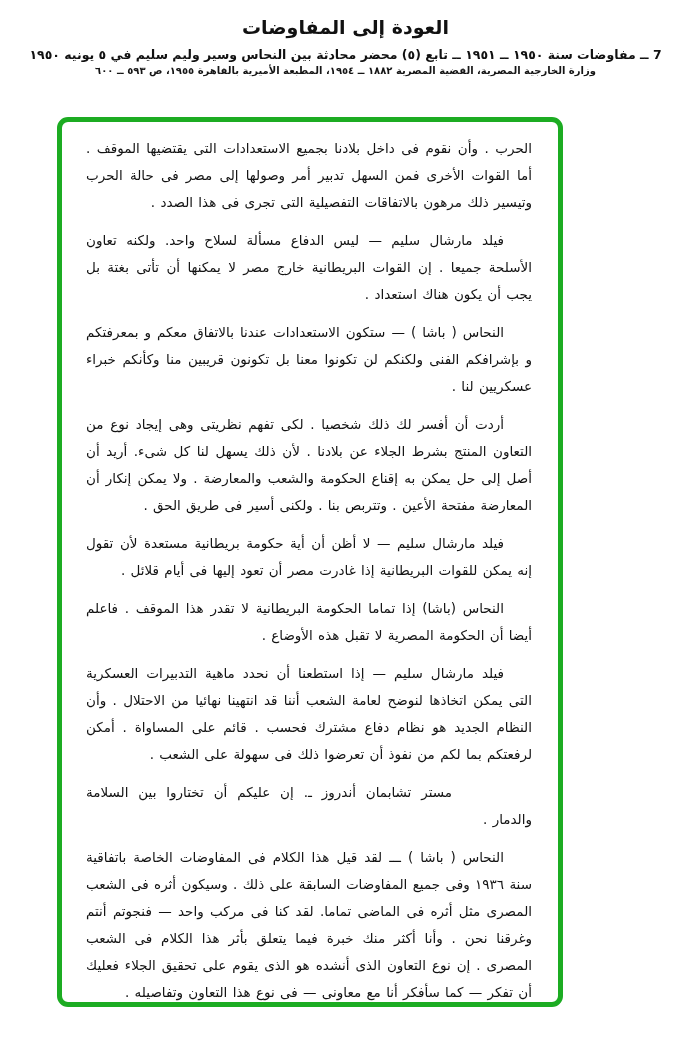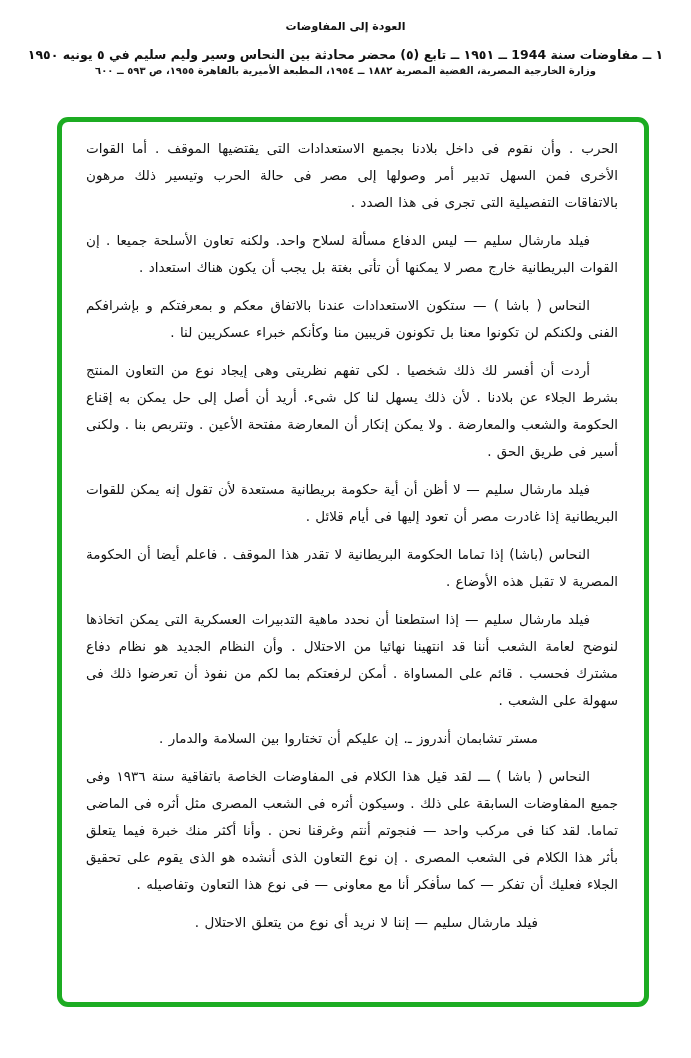--- a/index.html
+++ b/index.html
@@ -14,21 +14,21 @@
     overflow: hidden;
     font-family: "DejaVu Sans", sans-serif;
     color: #111111;
     direction: rtl;
   }
   .page-header {
     padding-top: 17px;
     text-align: center;
   }
   .doc-title {
-    font-size: 11px;
+    font-size: 19px;
     font-weight: bold;
     margin: 0;
     line-height: 20px;
     letter-spacing: 0px;
   }
   .doc-heading-line {
     margin-top: 9px;
     font-size: 12.5px;
     font-weight: bold;
     white-space: nowrap;
@@ -39,21 +39,21 @@
     font-weight: bold;
     white-space: nowrap;
     line-height: 14px;
     color: #151515;
   }
   .transcript-box {
     position: absolute;
     left: 57px;
     top: 117px;
     box-sizing: border-box;
-    width: 592px;
+    width: 506px;
     height: 890px;
     border: 5px solid #1cac22;
     border-radius: 11px;
     padding: 13px 26px 8px 24px;
     overflow: hidden;
     background: #ffffff;
   }
   .para {
     margin: 0 0 11px 0;
     font-size: 13.5px;
@@ -66,21 +66,21 @@
   }
   .indent-none   { text-indent: 0; }
   .indent-normal { text-indent: 28px; }
   .indent-large  { text-indent: 80px; }
 </style>
 </head>
 <body>
 
 <header class="page-header">
   <h1 class="doc-title">العودة إلى المفاوضات</h1>
-  <div class="doc-heading-line">١ ــ مفاوضات سنة 1944 ــ ١٩٥١ ــ تابع (٥) محضر محادثة بين النحاس وسير وليم سليم في ٥ يونيه ١٩٥٠</div>
+  <div class="doc-heading-line">7 ــ مفاوضات سنة ١٩٥٠ ــ ١٩٥١ ــ تابع (٥) محضر محادثة بين النحاس وسير وليم سليم في ٥ يونيه ١٩٥٠</div>
   <div class="doc-source-line">وزارة الخارجية المصرية، القضية المصرية ١٨٨٢ ــ ١٩٥٤، المطبعة الأميرية بالقاهرة ١٩٥٥، ص ٥٩٣ ــ ٦٠٠</div>
 </header>
 
 <main class="transcript-box" style="border-color: rgb(28, 172, 34);">
   <div>
       <p class="para indent-none">الحرب . وأن نقوم فى داخل بلادنا بجميع الاستعدادات التى يقتضيها الموقف .  أما القوات الأخرى فمن السهل تدبير أمر وصولها إلى مصر فى حالة الحرب وتيسير ذلك مرهون  بالاتفاقات التفصيلية التى تجرى فى هذا الصدد .</p>
       <p class="para indent-normal">فيلد مارشال سليم — ليس الدفاع مسألة لسلاح واحد. ولكنه تعاون الأسلحة جميعا . إن القوات البريطانية خارج مصر لا يمكنها أن تأتى بغتة بل يجب أن يكون هناك استعداد .</p>
       <p class="para indent-normal">النحاس ( باشا ) — ستكون الاستعدادات عندنا بالاتفاق معكم و بمعرفتكم و بإشرافكم الفنى ولكنكم لن تكونوا معنا بل تكونون قريبين منا وكأنكم خبراء عسكريين لنا .</p>
       <p class="para indent-normal">أردت أن أفسر لك ذلك شخصيا . لكى تفهم نظريتى وهى إيجاد نوع من التعاون المنتج بشرط الجلاء عن بلادنا . لأن ذلك يسهل لنا كل شىء. أريد أن أصل إلى حل يمكن به إقناع الحكومة والشعب والمعارضة .  ولا يمكن إنكار أن المعارضة مفتحة الأعين . وتتربص بنا  .  ولكنى أسير فى طريق الحق .</p>
       <p class="para indent-normal">فيلد مارشال سليم — لا أظن أن أية حكومة بريطانية مستعدة لأن تقول إنه يمكن للقوات البريطانية إذا غادرت مصر أن تعود إليها فى أيام قلائل .</p>

